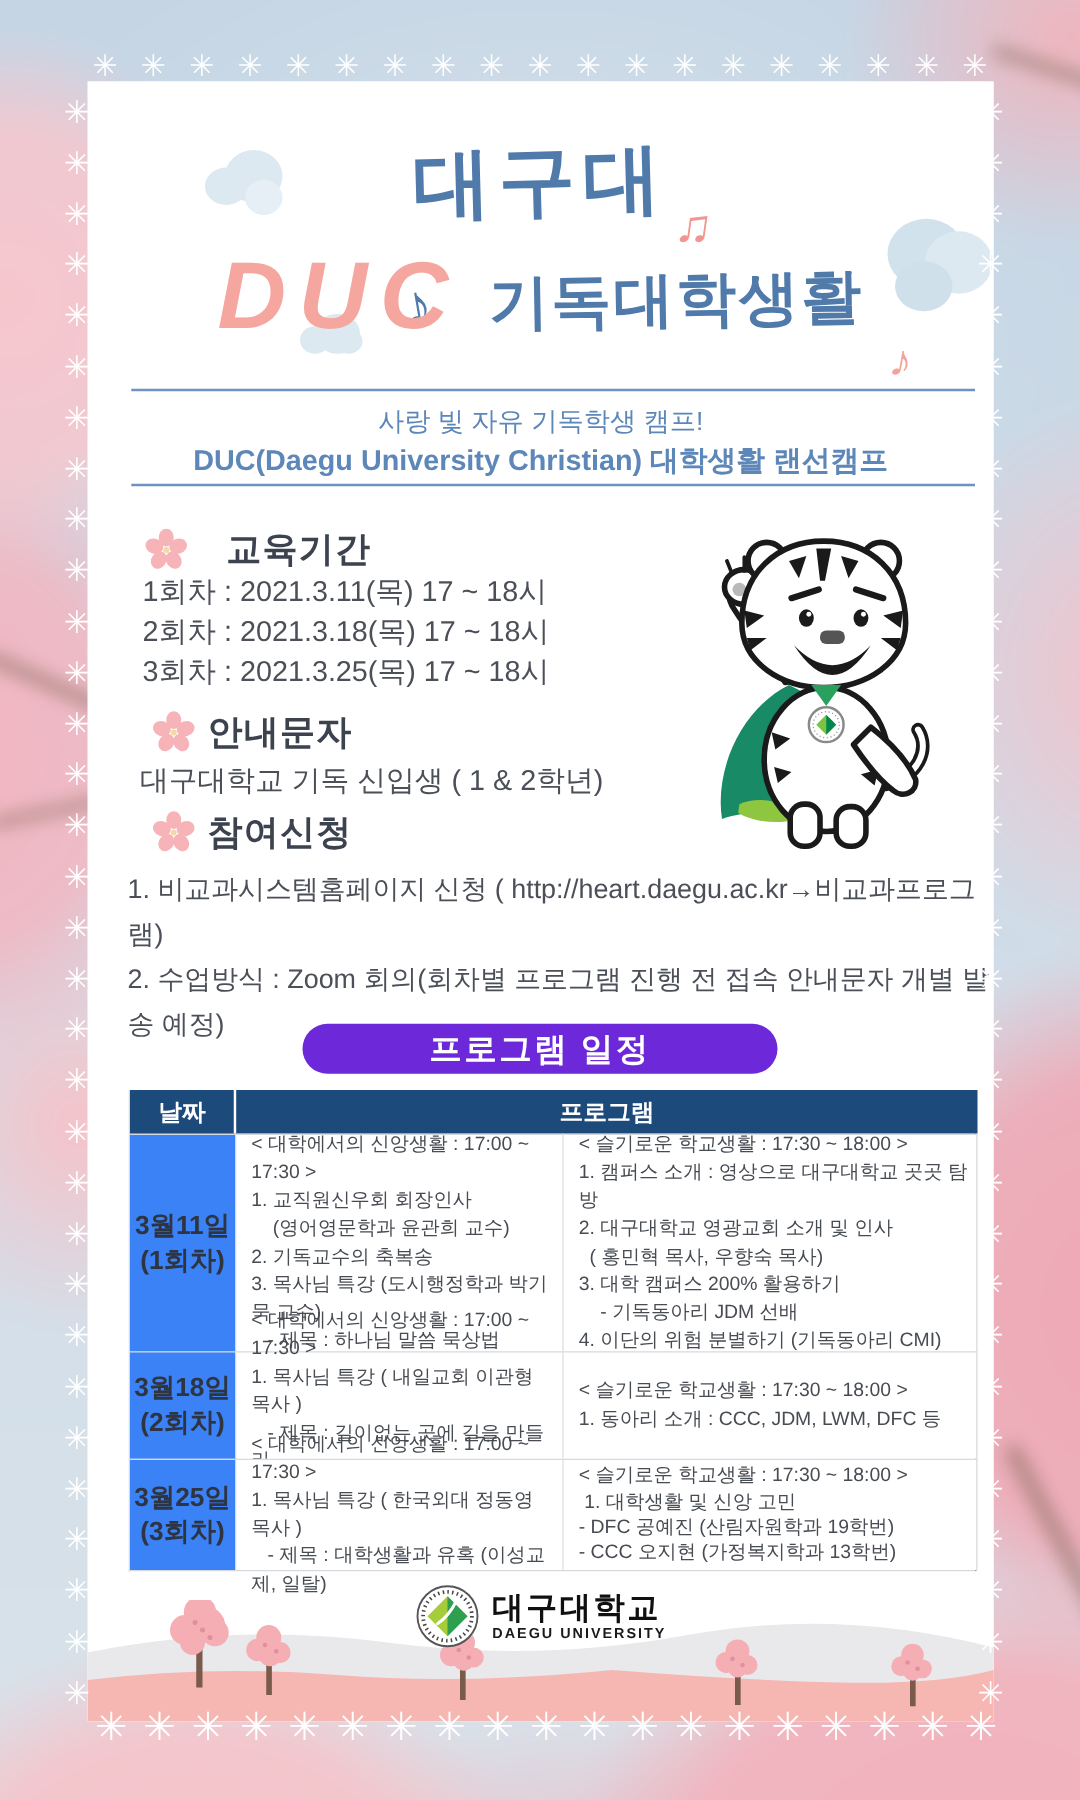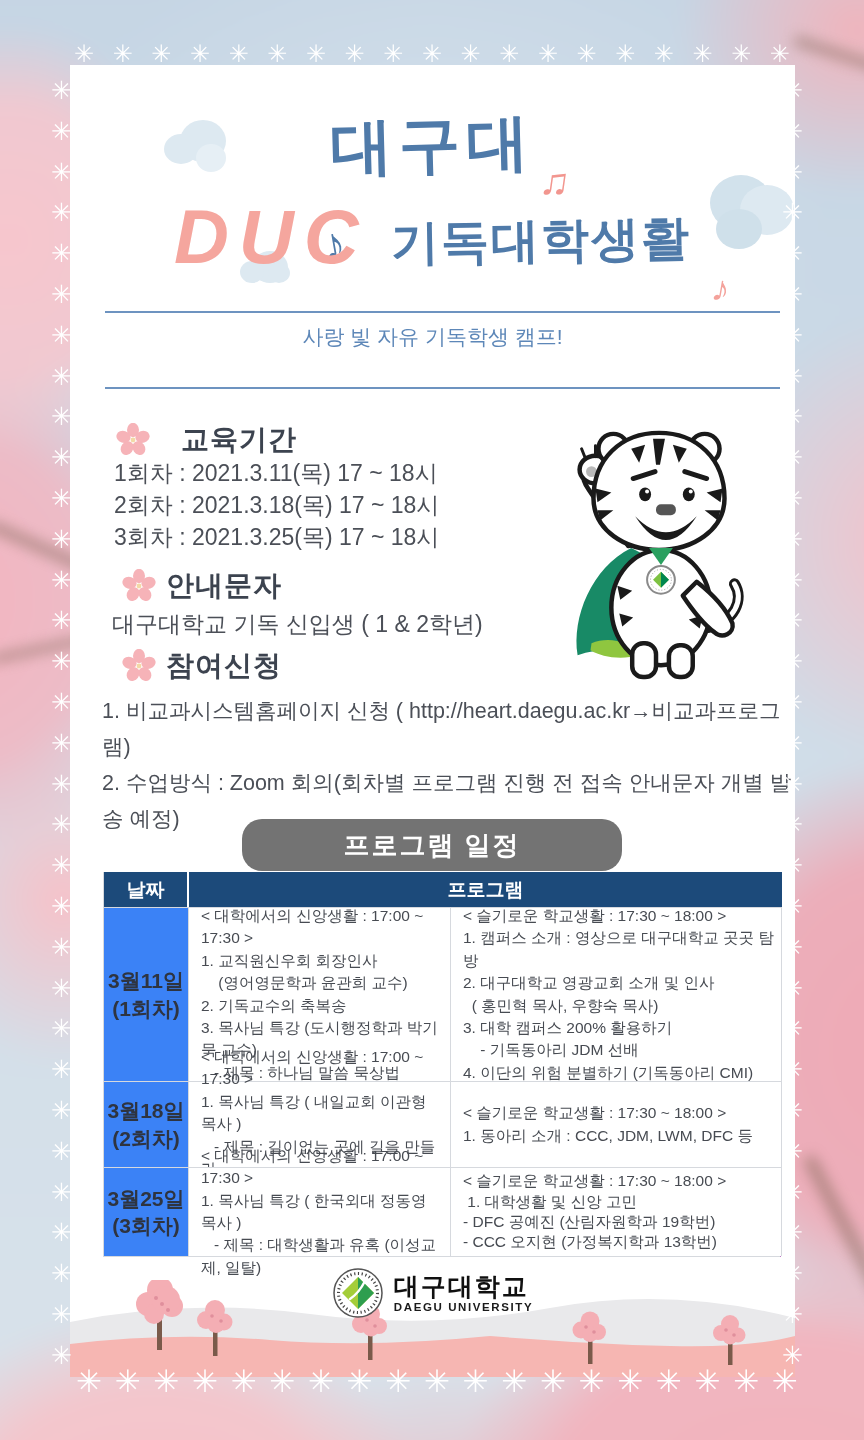--- a/index.html
+++ b/index.html
@@ -75,21 +75,21 @@
   .body-lines{position:absolute;color:#4b4f57;}
   .bl1{left:44px;top:392px;font-size:23px;line-height:32px;}
   .bl2{left:42px;top:544px;font-size:23px;line-height:30px;}
   .bl3{left:32px;top:628px;font-size:21.5px;line-height:36px;}
   .body-lines div{white-space:pre-wrap;}
 
   
   .mascot{position:absolute;left:462px;top:352px;width:252px;height:268px;}
 
   
-  .pill{position:absolute;left:172px;top:754px;width:380px;height:52px;background:#737373;
+  .pill{position:absolute;left:172px;top:754px;width:380px;height:40px;background:#6d28d9;
     border-radius:20px;display:flex;align-items:center;justify-content:center;
     color:#fff;font-size:26px;font-weight:800;letter-spacing:2px;}
 
   
   .sched{position:absolute;left:33px;top:807px;width:678px;display:grid;
     grid-template-columns:85px 262px 331px;grid-template-rows:35px 174px 86px 89px;
     border-left:1px solid #d6d9de;border-right:1px solid #a21caf;border-bottom:1px solid #d6d9de;
     box-sizing:border-box;font-size:15.5px;color:#474b52;}
   .sched .hc{background:#1c4a7a;color:#fff;font-weight:700;font-size:19px;
     display:flex;align-items:center;justify-content:center;}
@@ -130,20 +130,21 @@
     <div class="note n-pink-double">♫</div>
     <div class="note n-blue">♪</div>
     <div class="title-row2">
       <span class="duc">DUC</span>
       <span class="title-kr2">기독대학생활</span>
     </div>
     <div class="note n-pink-end">♪</div>
 
     <div class="rule r1"></div>
     <div class="sub1">사랑 빛 자유 기독학생 캠프!</div>
+    <div class="sub2">DUC(Daegu University Christian) 대학생활 랜선캠프</div>
     <div class="rule r2"></div>
 
     <div class="section-head sh1">
       <svg width="34" height="34" viewBox="0 0 34 34">
         <g fill="#f6b3b8">
           <ellipse cx="17" cy="7" rx="6" ry="7.2"></ellipse>
             <ellipse cx="26.5" cy="13.9" rx="6" ry="7.2" transform="rotate(72 26.5 13.9)"></ellipse>
           <ellipse cx="22.9" cy="25.1" rx="6" ry="7.2" transform="rotate(144 22.9 25.1)"></ellipse>
             <ellipse cx="11.1" cy="25.1" rx="6" ry="7.2" transform="rotate(216 11.1 25.1)"></ellipse>
           <ellipse cx="7.5" cy="13.9" rx="6" ry="7.2" transform="rotate(288 7.5 13.9)"></ellipse>

